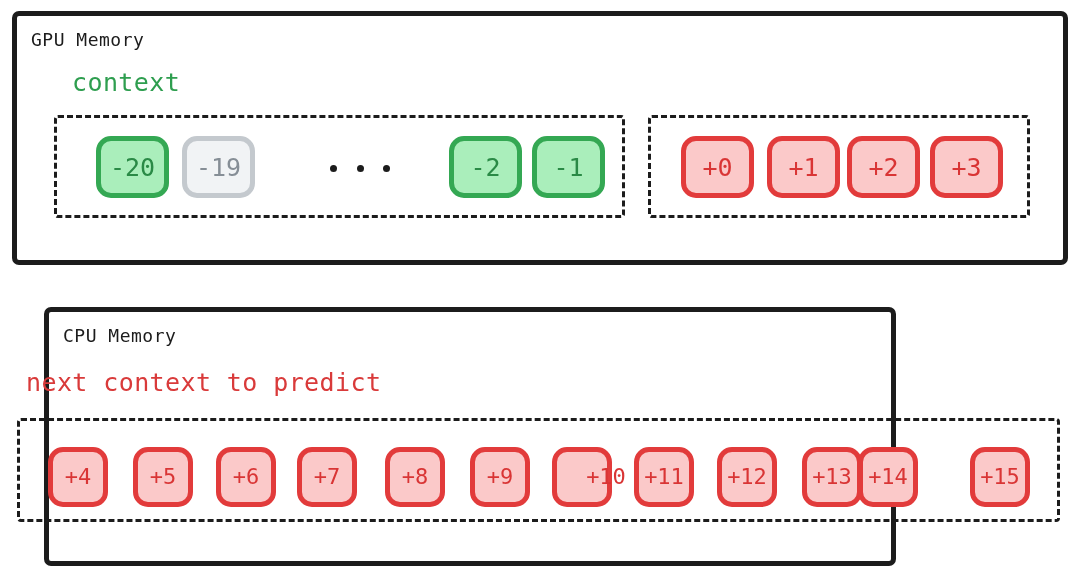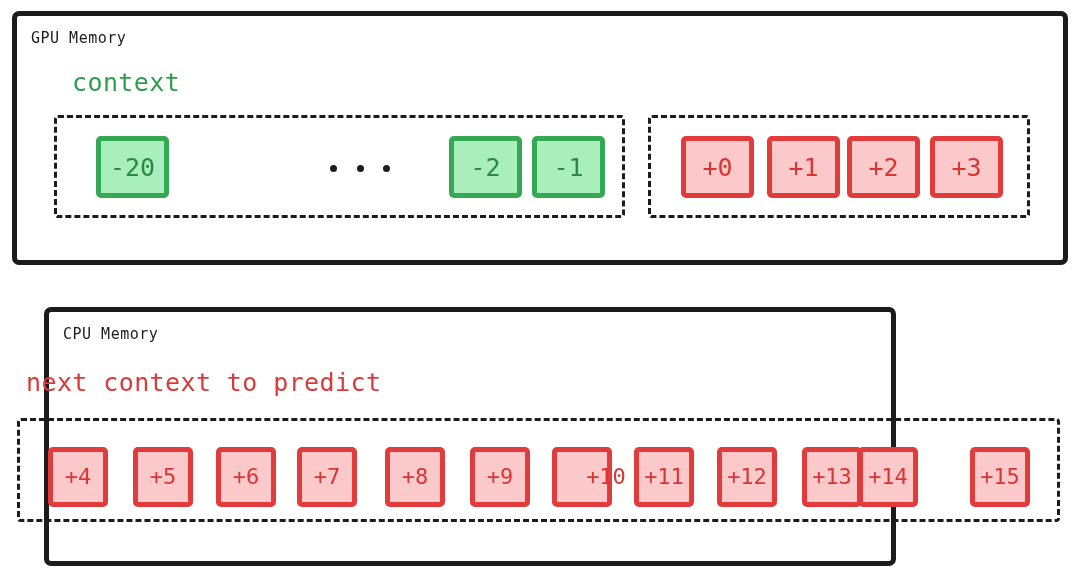--- a/index.html
+++ b/index.html
@@ -40,21 +40,21 @@
     left: 12px;
     top: 307px;
     width: 852px;
     height: 259px;
     margin-left: 32px;
   }
 
   .panel-title {
     position: absolute;
     font-family: "DejaVu Sans Mono", monospace;
-    font-size: 15px;
+    font-size: 18px;
     color: #1c1c1c;
     letter-spacing: 0.5px;
     white-space: nowrap;
   }
   .panel-gpu .panel-title { left: 14px; top: 13px; }
   .panel-cpu .panel-title { left: 14px; top: 13px; }
 
   
   .group-label {
     position: absolute;
@@ -106,21 +106,21 @@
     height: 104px;
   }
 
   
   .chip {
     position: absolute;
     box-sizing: border-box;
     display: flex;
     align-items: center;
     justify-content: center;
-    border-radius: 5px;
+    border-radius: 15px;
     font-family: "DejaVu Sans Mono", monospace;
     line-height: 1;
     user-select: none;
   }
   .chip-gpu {
     top: 136px;
     width: 73px;
     height: 62px;
     border-width: 5px;
     border-style: solid;
@@ -178,20 +178,21 @@
   </div>
 
   <div class="group-label label-context">context</div>
 
 
   <div class="dashed-box dash-context"></div>
   <div class="dashed-box dash-frames"></div>
 
   <div class="chip chip-gpu chip-green" style="left:96px;">-20</div>
 
+  <div class="chip chip-gpu chip-gray" style="left:182px;">-19</div>
 
   <div class="ellipsis">
     <span class="dot"></span>
     <span class="dot"></span>
     <span class="dot"></span>
   </div>
 
   <div class="chip chip-gpu chip-green" style="left:449px;">-2</div>
 
   <div class="chip chip-gpu chip-green" style="left:532px;">-1</div>

